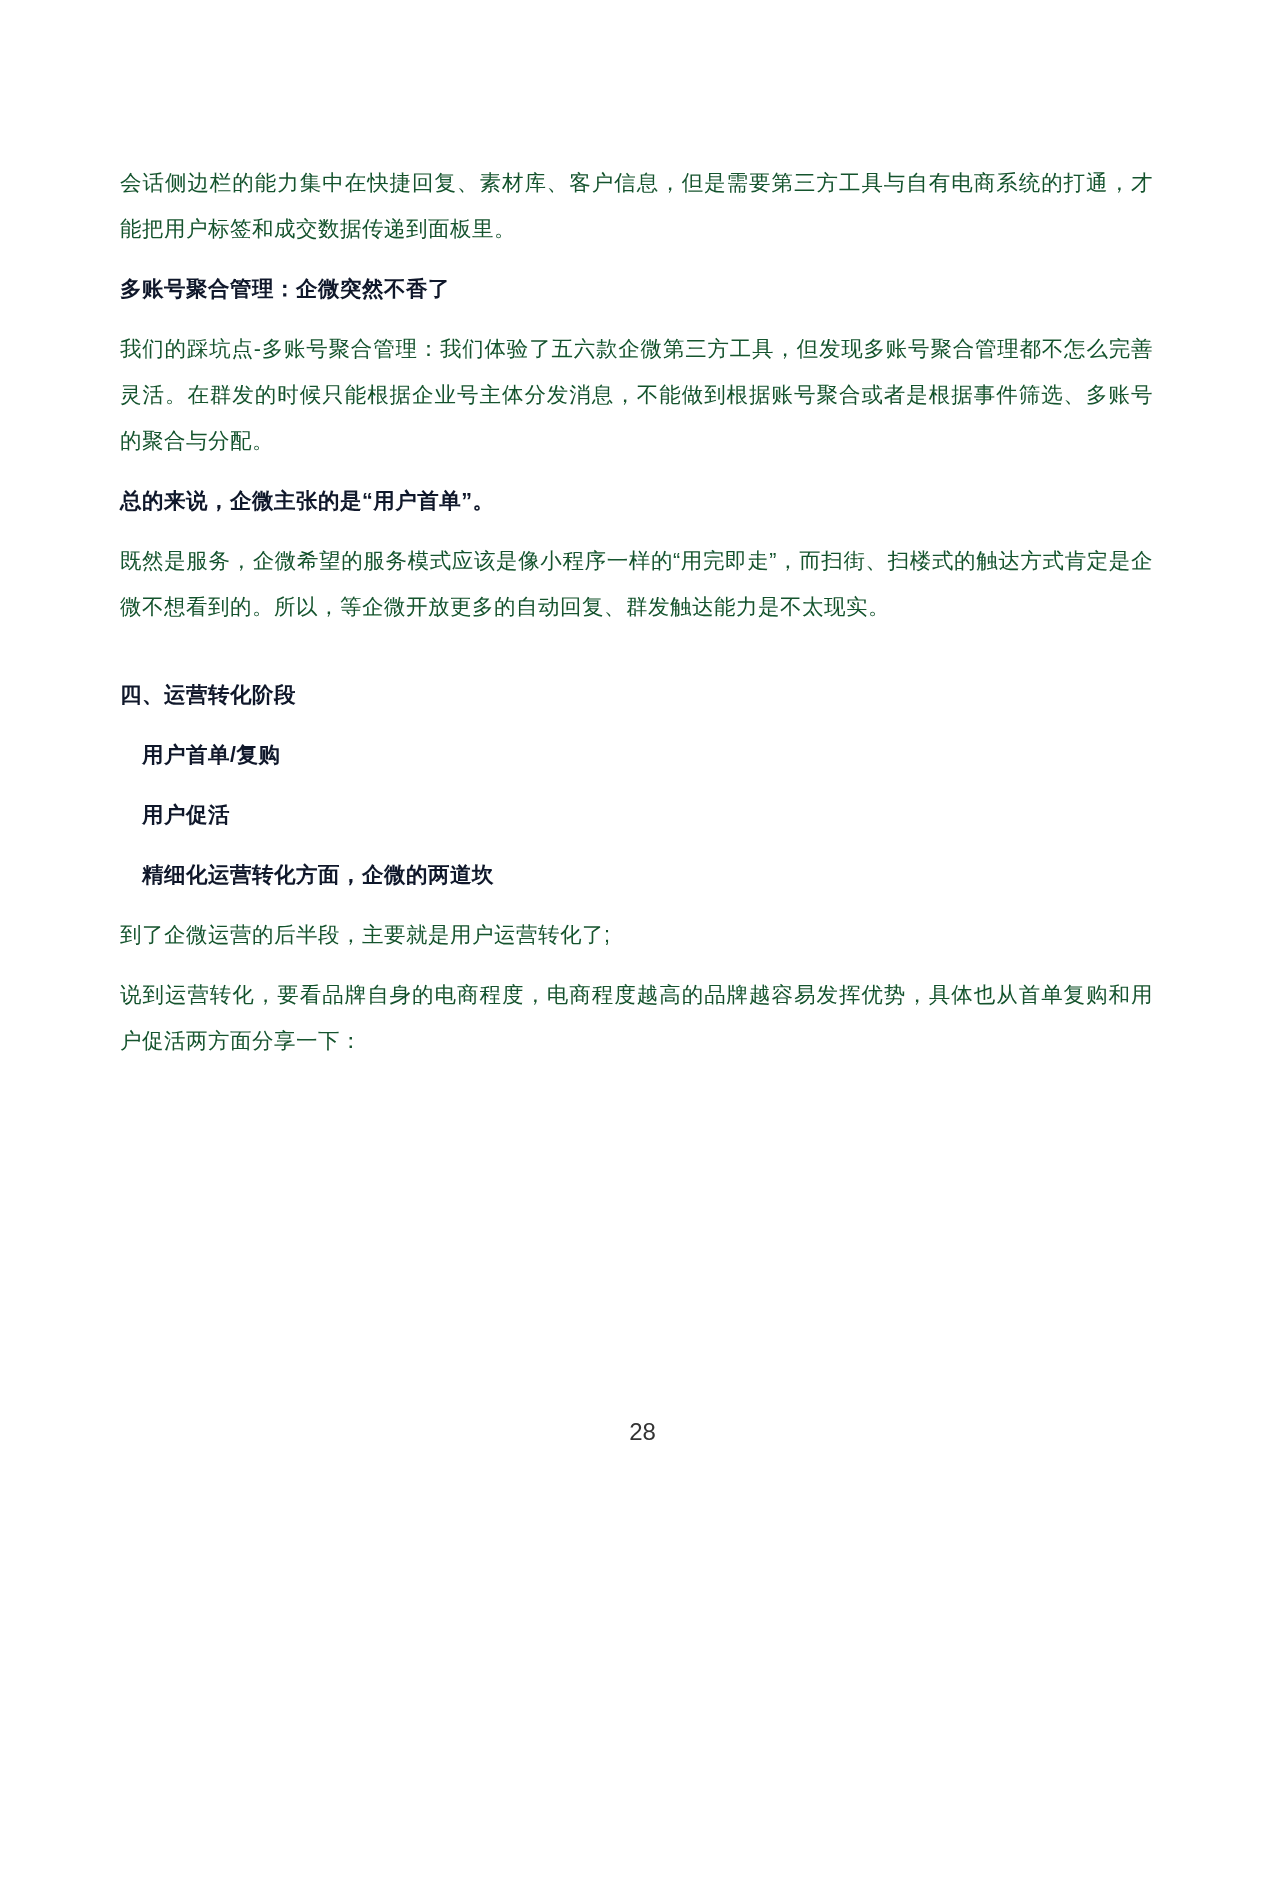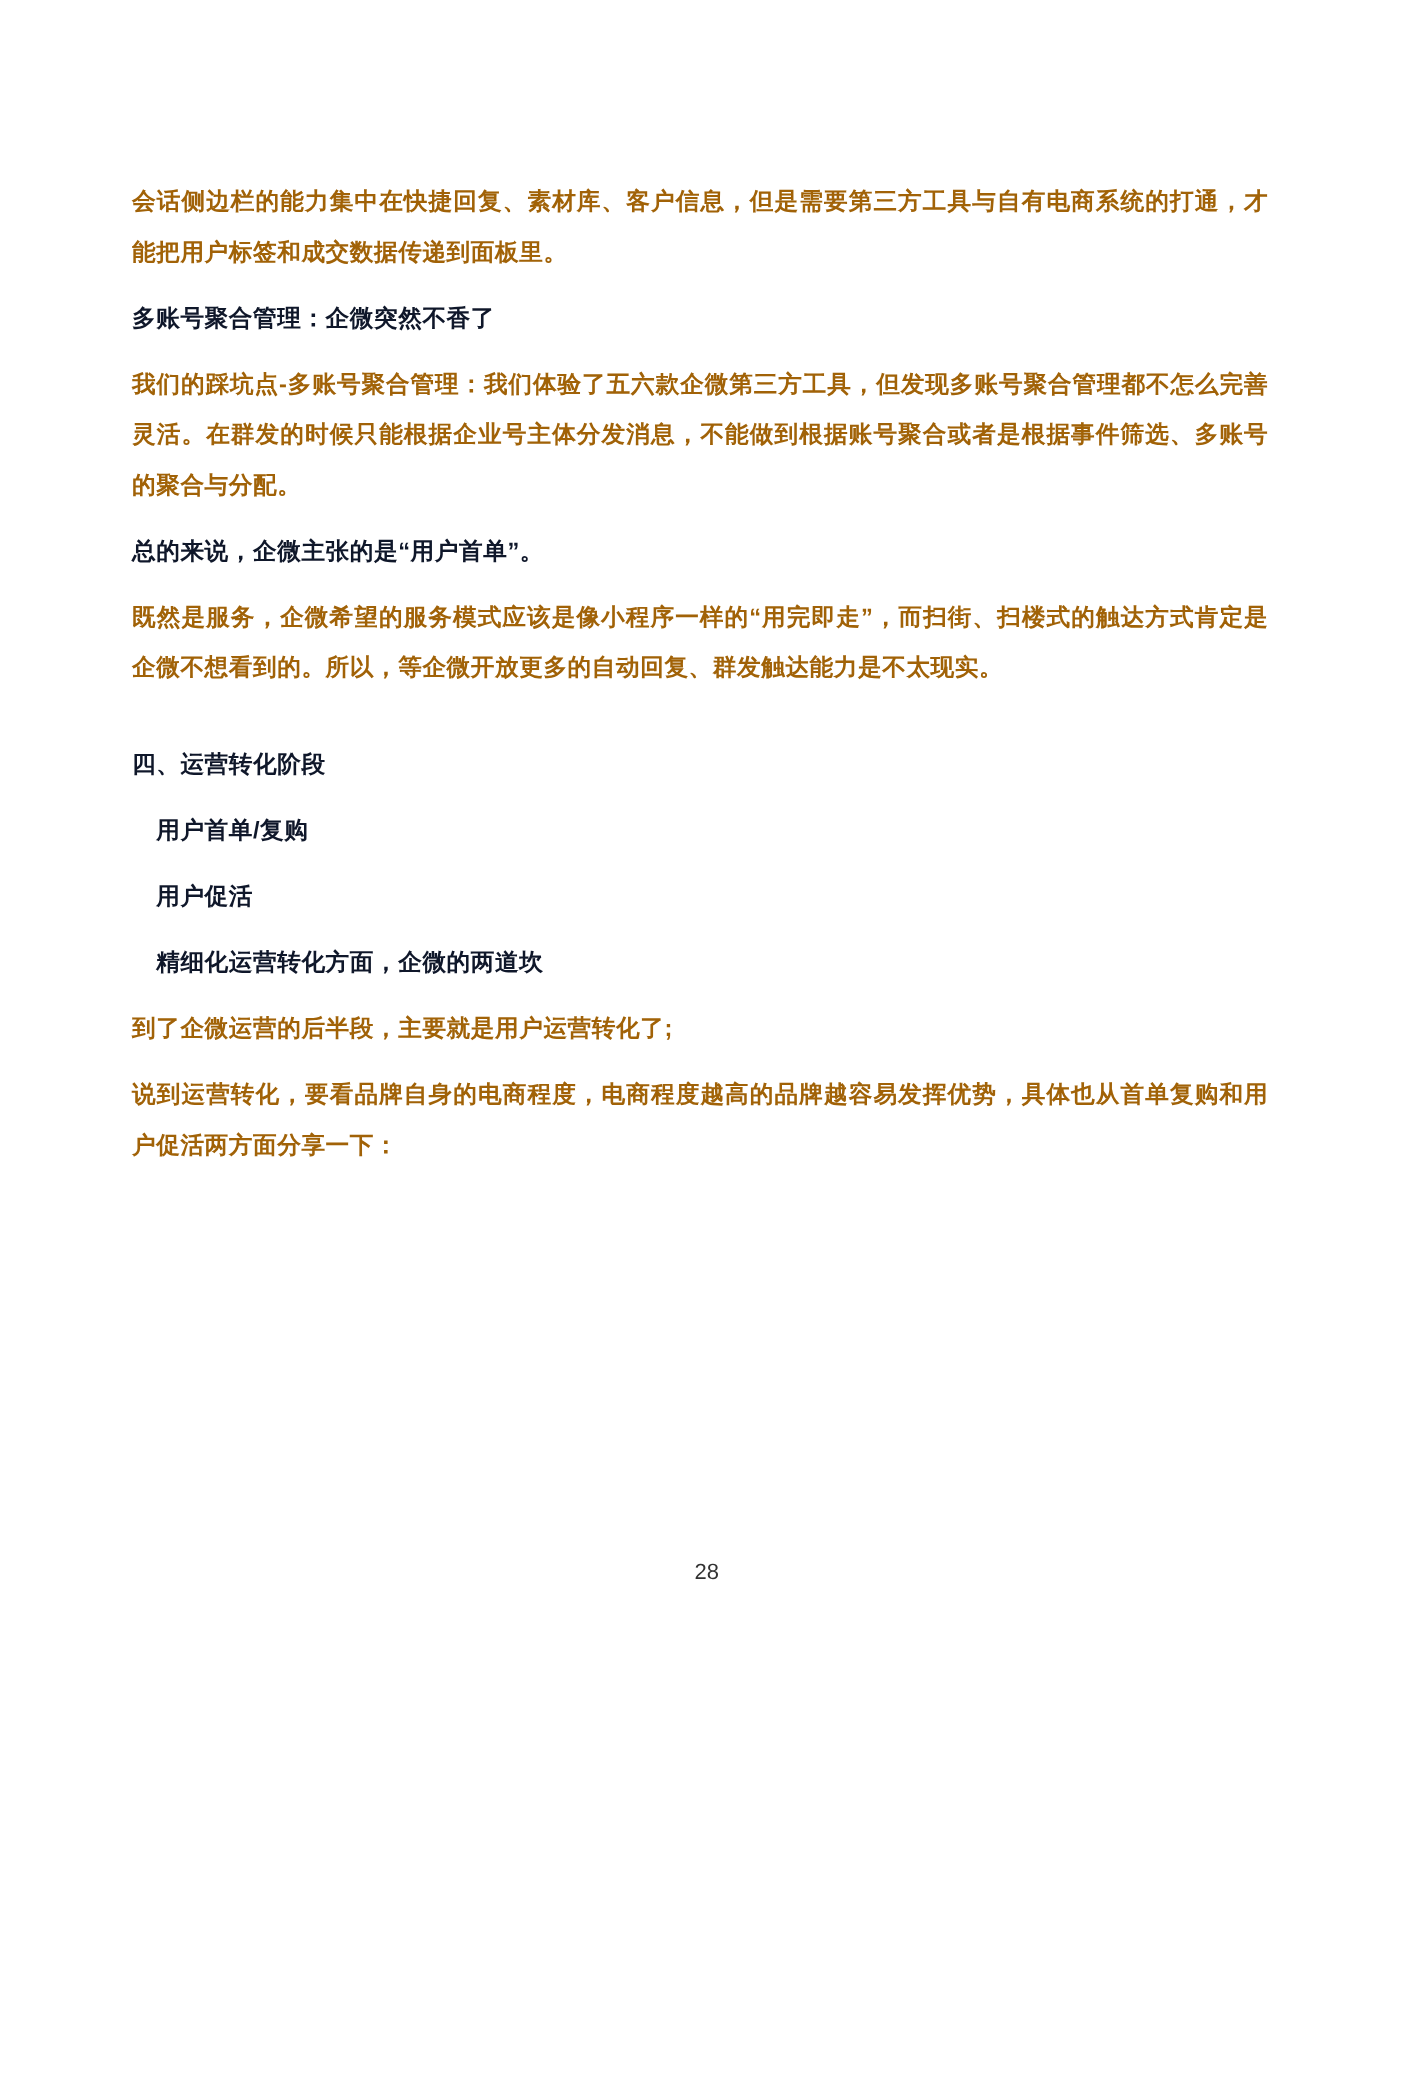--- a/index.html
+++ b/index.html
@@ -23,22 +23,22 @@
     position: absolute;
     top: 0;
     left: 0;
     right: 0;
     padding: 160px 132px 0 120px;
   }
   .para {
     font-size: 21.5px;
     line-height: 46px;
     text-align: justify;
-    font-weight: 700;
-    color: #a16207;
+    font-weight: 400;
+    color: #14532d;
     margin-bottom: 14px;
     letter-spacing: 0.5px;
   }
   .heading {
     font-size: 21.5px;
     line-height: 46px;
     font-weight: 700;
     color: #0f172a;
     margin-bottom: 14px;
     letter-spacing: 0.5px;
@@ -48,21 +48,21 @@
   }
   .sub {
     margin-left: 22px;
   }
   .footer {
     position: absolute;
     top: 1418px;
     left: 0;
     width: 100%;
     text-align: center;
-    font-size: 20px;
+    font-size: 24px;
     color: #333333;
   }
 </style>
 </head>
 <body>
 
 <div class="page">
   <div class="content">
 
     <p class="para">会话侧边栏的能力集中在快捷回复、素材库、客户信息，但是需要第三方工具与自有电商系统的打通，才能把用户标签和成交数据传递到面板里。</p>

